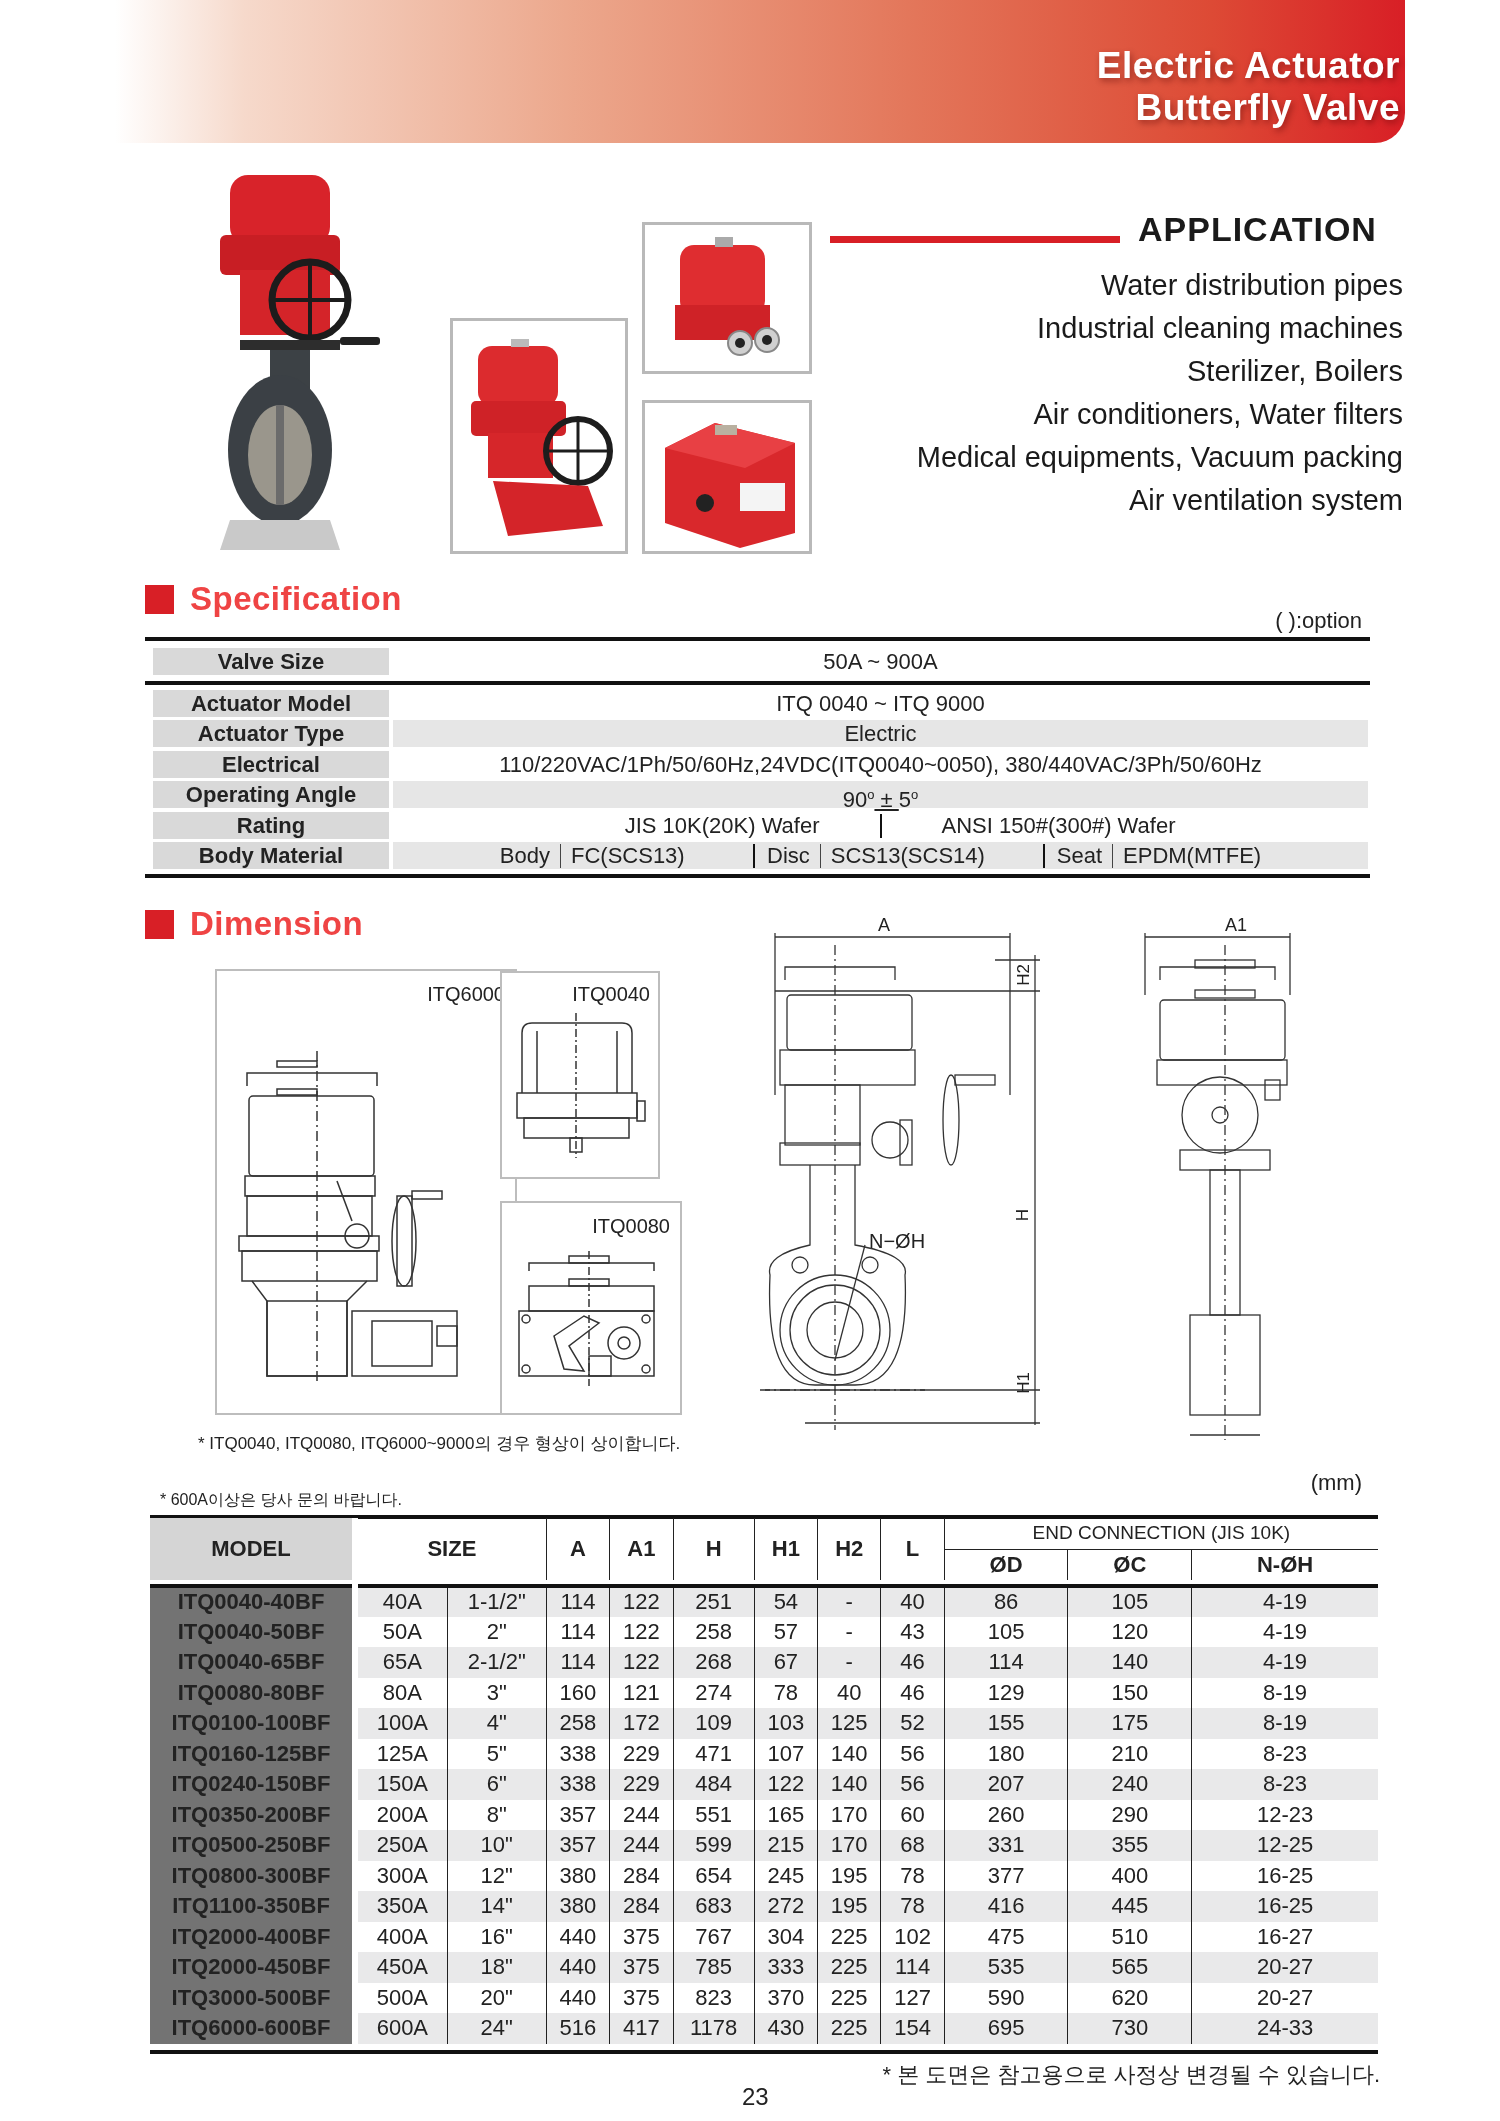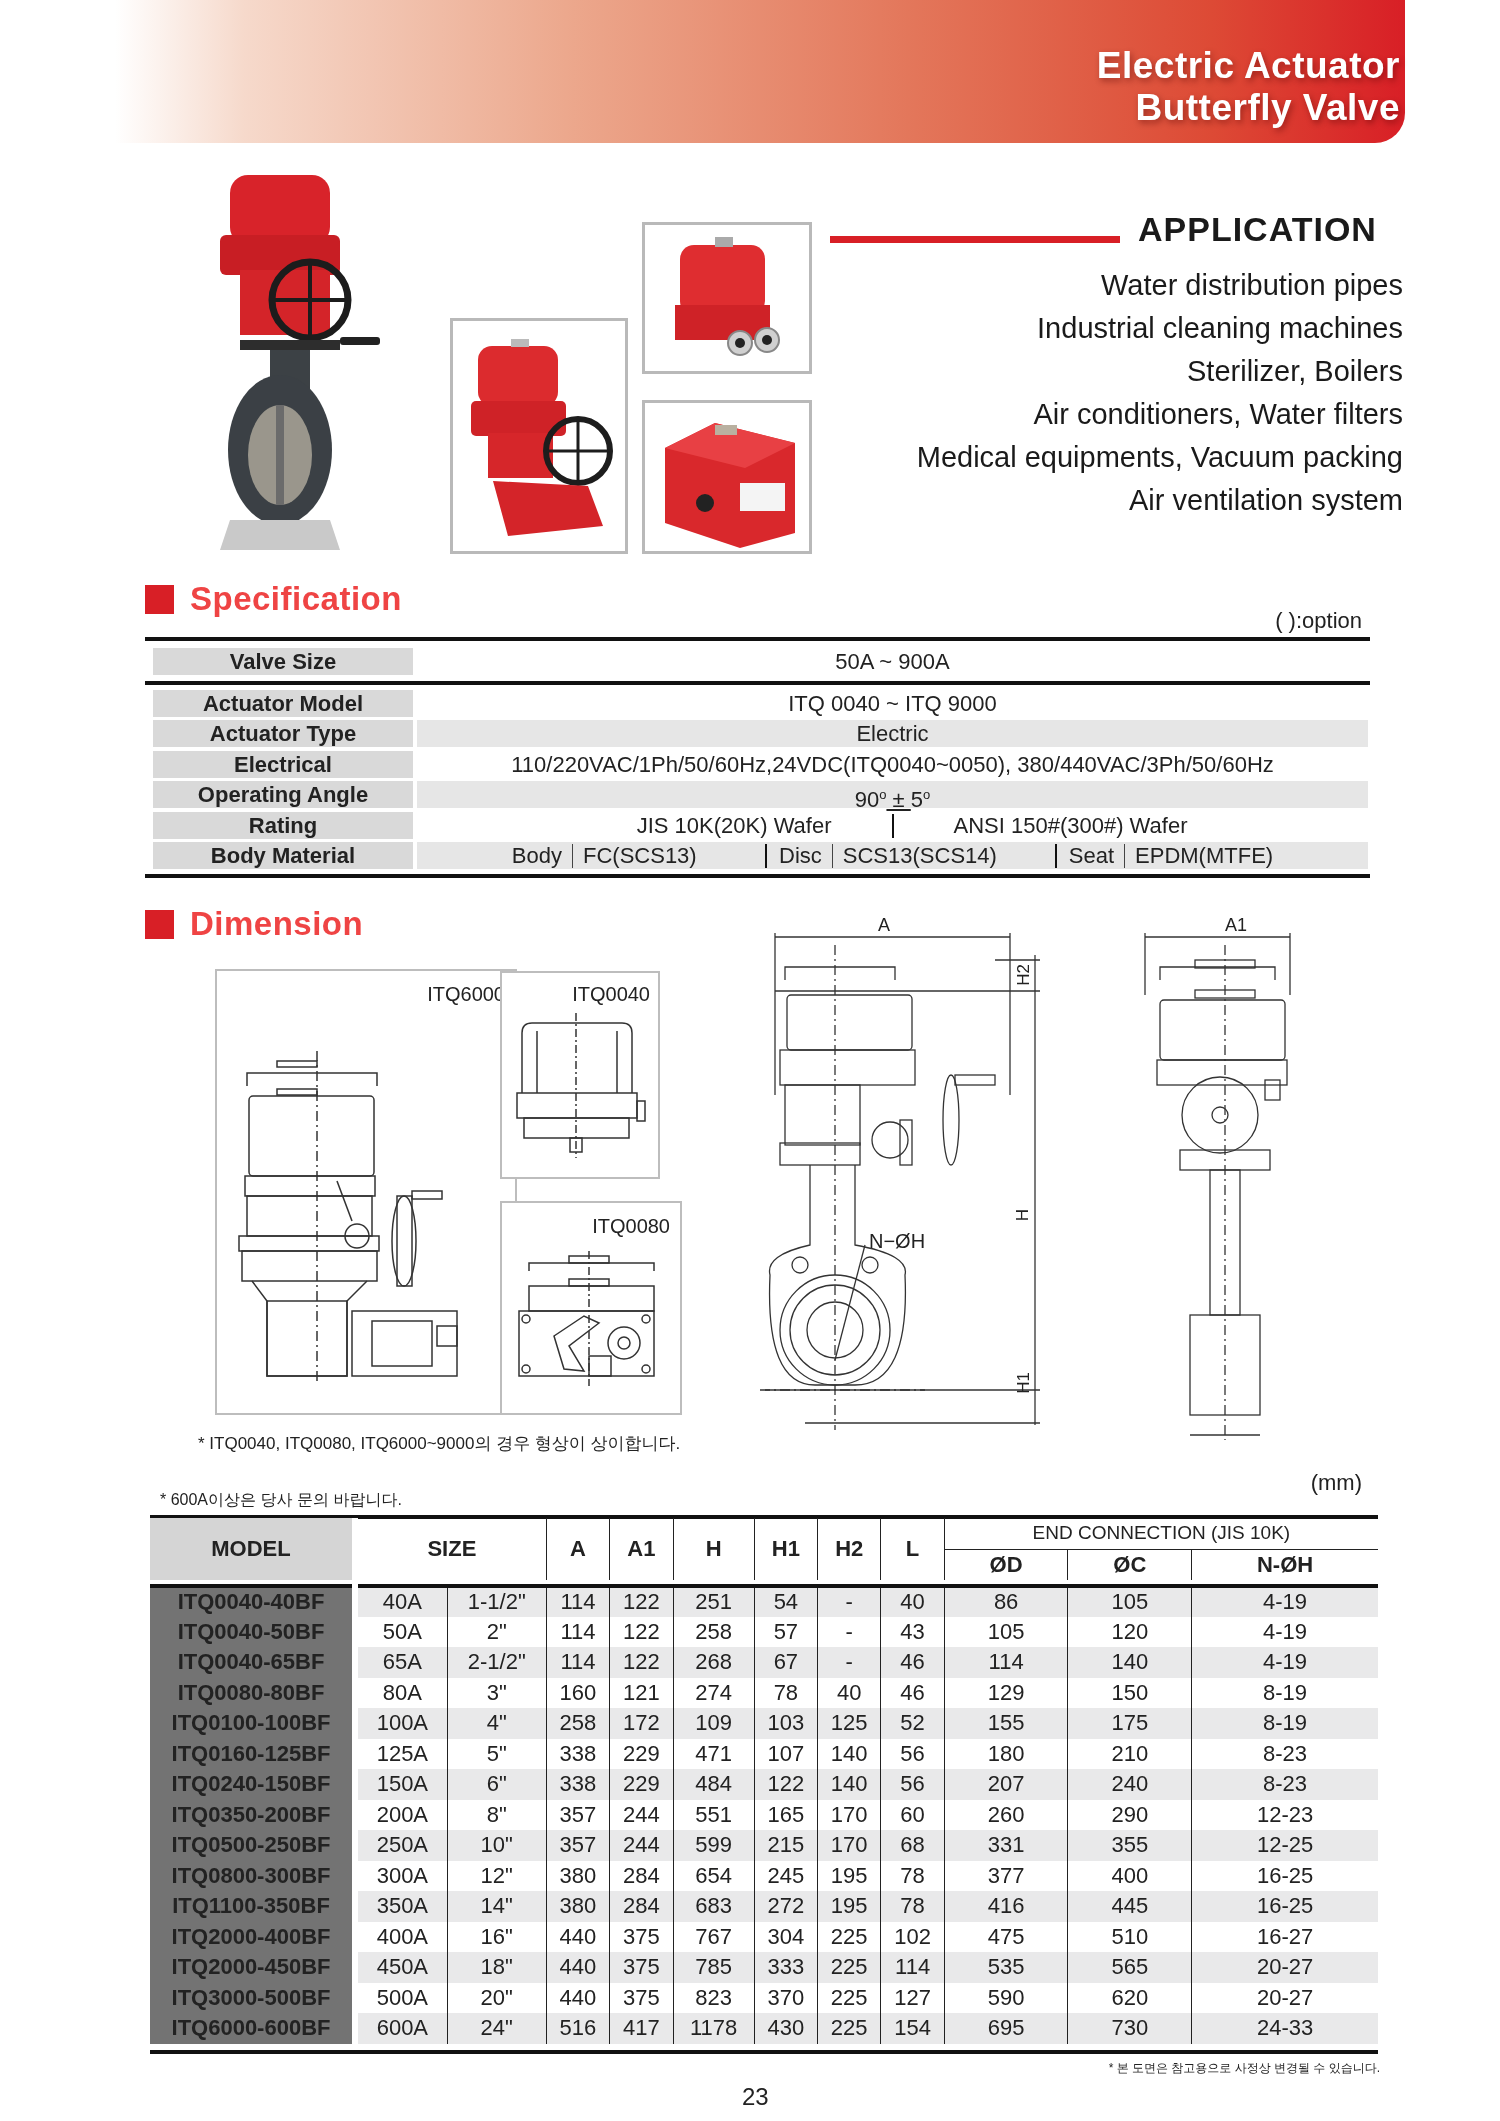--- a/index.html
+++ b/index.html
@@ -24,21 +24,21 @@
 
   
   .sec-head { display: flex; align-items: center; }
   .sec-sq { width: 29px; height: 29px; background: #d81f26; margin-right: 16px; }
   .sec-title { font-size: 33px; font-weight: bold; color: #ef4444; letter-spacing: 0.5px; text-align: right; }
 
   
   #spec-option { right: 138px; top: 608px; font-size: 22px; }
   .rule-thick { height: 4px; background: #111; }
   .spec-row { position: absolute; left: 153px; width: 1215px; height: 27px; display: flex; font-size: 22px; }
-  .spec-label { width: 260px; background: #d9d9d9; text-align: center; font-weight: bold; line-height: 27px; margin-right: 4px; }
+  .spec-label { width: 236px; background: #d9d9d9; text-align: center; font-weight: bold; line-height: 27px; margin-right: 4px; }
   .spec-value { flex: 1; text-align: center; line-height: 27px; }
   .spec-value.shade { background: #e6e6e6; }
   .split { display: flex; align-items: center; justify-content: center; }
   .vbar { width: 2px; background: #111; height: 24px; margin: 0 12px; }
   .vbar-thin { width: 1px; background: #444; height: 24px; margin: 0 10px; }
 
   
   .draw-frame { border: 2px solid #bdbdbd; background: #fff; }
   .draw-label { font-size: 20px; color: #222; }
   svg { display: block; }
@@ -539,14 +539,14 @@
         <td class="vl">225</td>
         <td class="vl">154</td>
         <td class="vl">695</td>
         <td class="vl">730</td>
         <td class="vl">24-33</td>
       </tr>
     </tbody>
 </table>
 <div class="abs rule-thick" style="left:150px;top:2050px;width:1228px;"></div>
 
-<div class="abs note" style="right:120px;top:2060px;font-size:12px;">* 본 도면은 참고용으로 사정상 변경될 수 있습니다.</div>
+<div class="abs note" style="right:120px;top:2060px;font-size:22px;">* 본 도면은 참고용으로 사정상 변경될 수 있습니다.</div>
 <div class="abs" style="left:742px;top:2083px;font-size:24px;">23</div>
 
 </body></html>

